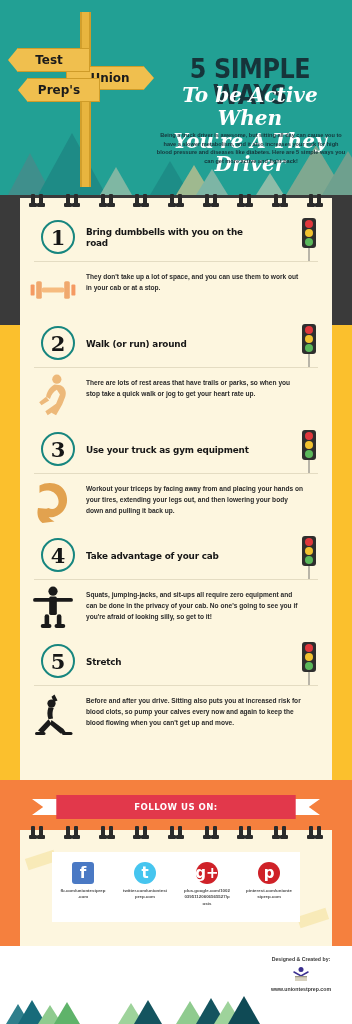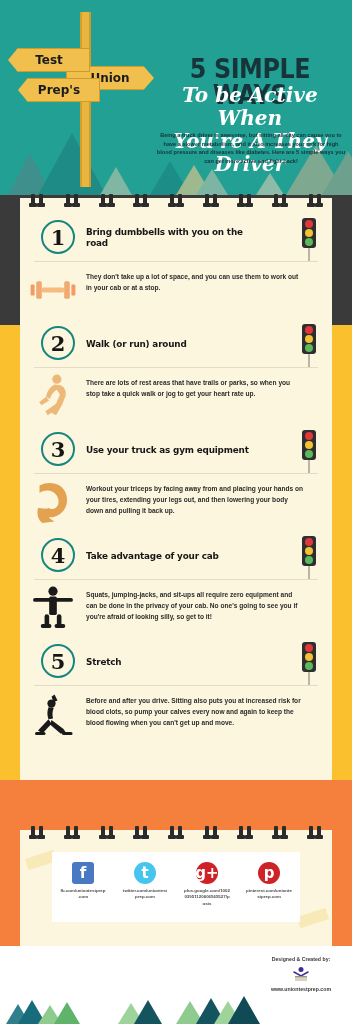--- a/index.html
+++ b/index.html
@@ -318,20 +318,27 @@
                 <rect x="4" y="56" width="14" height="4" rx="2" fill="#1a1a1a"></rect>
                 <rect x="40" y="56" width="14" height="4" rx="2" fill="#1a1a1a"></rect>
               </svg>
             </div>
             <div class="tip-text">Before and after you drive. Sitting also puts you at increased risk for blood clots, so pump your calves every now and again to keep the blood flowing when you can't get up and move.</div>
           </div>
         </div>
       </div>
   </div>
 
+  <div class="ribbon-wrap" style="top:795px;">
+    <div class="ribbon-tail l"></div>
+    <div class="ribbon-tail r"></div>
+    <div class="ribbon">
+      <span>FOLLOW US ON:</span>
+    </div>
+  </div>
 
   <div class="social-pad" style="top:830px;height:116px;">
     <div class="spiral" id="spiral-social">
         <span class="ring" style="left:11.333333333333332px"></span>
         <span class="ring" style="left:19.333333333333332px"></span>
         <span class="ring" style="left:46px"></span>
         <span class="ring" style="left:54px"></span>
         <span class="ring" style="left:80.66666666666666px"></span>
         <span class="ring" style="left:88.66666666666666px"></span>
         <span class="ring" style="left:115.33333333333333px"></span>

